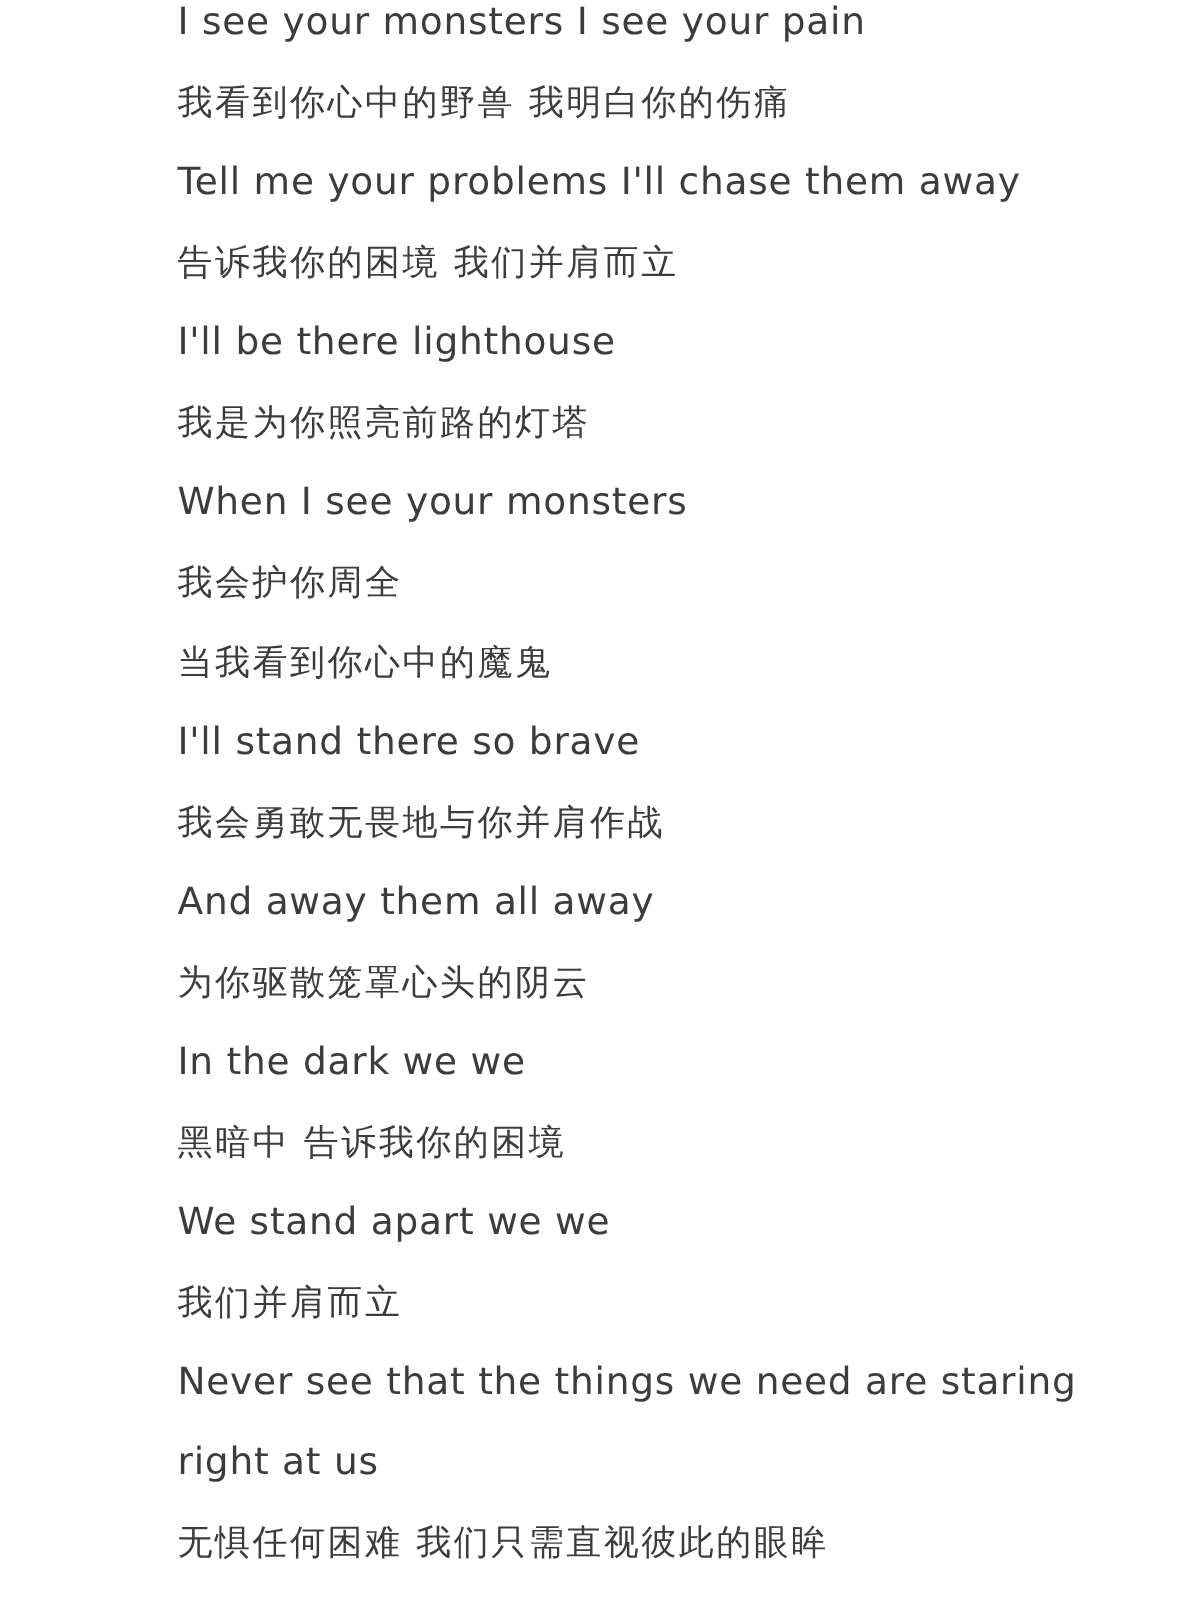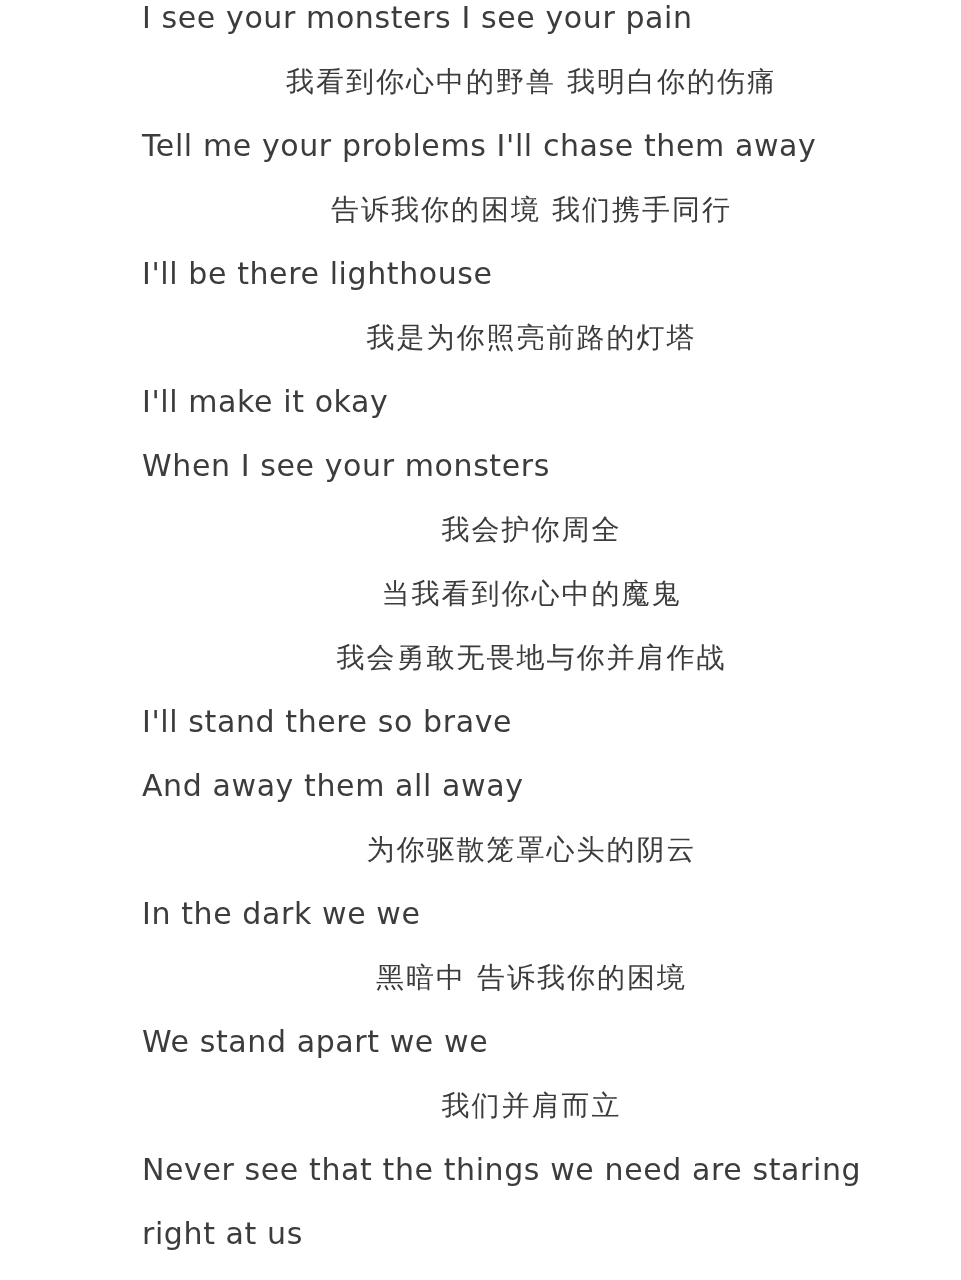--- a/index.html
+++ b/index.html
@@ -36,49 +36,47 @@
     color: #3c3c3c;
     font-weight: 400;
   }
   .line-zh {
     font-family: "DejaVu Serif", serif;
     font-size: 28px;
     line-height: 64px;
     letter-spacing: 2px;
     color: #3c3c3c;
     font-weight: 400;
-    text-align: center;
   }
   .first-clipped {
     margin-top: -14px;
   }
 </style>
 </head>
 <body>
 
 <div class="page">
   <div class="lyrics">
 
     <p class="line line-en first-clipped">I see your monsters I see your pain</p>
     <p class="line line-zh">我看到你心中的野兽 我明白你的伤痛</p>
 
     <p class="line line-en">Tell me your problems I'll chase them away</p>
-    <p class="line line-zh">告诉我你的困境 我们携手同行</p>
+    <p class="line line-zh">告诉我你的困境 我们并肩而立</p>
 
     <p class="line line-en">I'll be there lighthouse</p>
     <p class="line line-zh">我是为你照亮前路的灯塔</p>
 
-    <p class="line line-en">I'll make it okay</p>
     <p class="line line-en">When I see your monsters</p>
 
     <p class="line line-zh">我会护你周全</p>
     <p class="line line-zh">当我看到你心中的魔鬼</p>
 
+    <p class="line line-en">I'll stand there so brave</p>
     <p class="line line-zh">我会勇敢无畏地与你并肩作战</p>
-    <p class="line line-en">I'll stand there so brave</p>
 
     <p class="line line-en">And away them all away</p>
     <p class="line line-zh">为你驱散笼罩心头的阴云</p>
 
     <p class="line line-en">In the dark we we</p>
     <p class="line line-zh">黑暗中 告诉我你的困境</p>
 
     <p class="line line-en">We stand apart we we</p>
     <p class="line line-zh">我们并肩而立</p>
 

